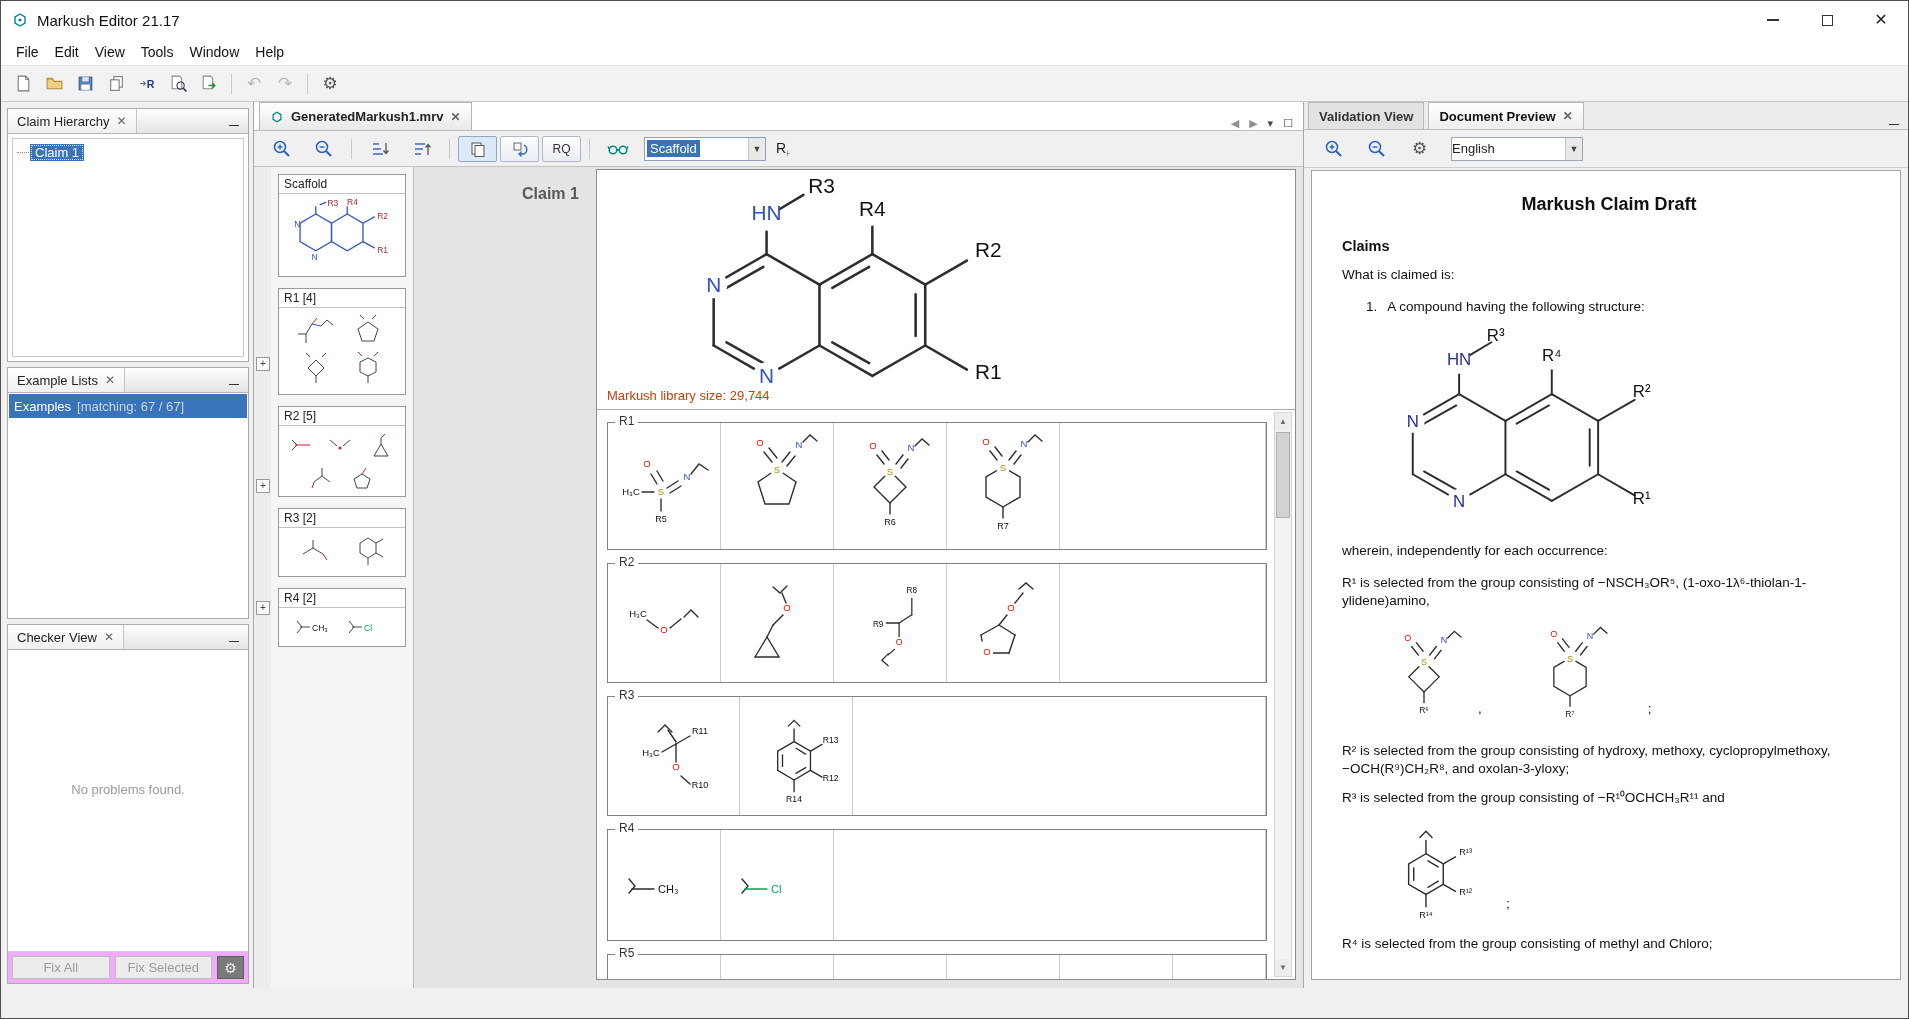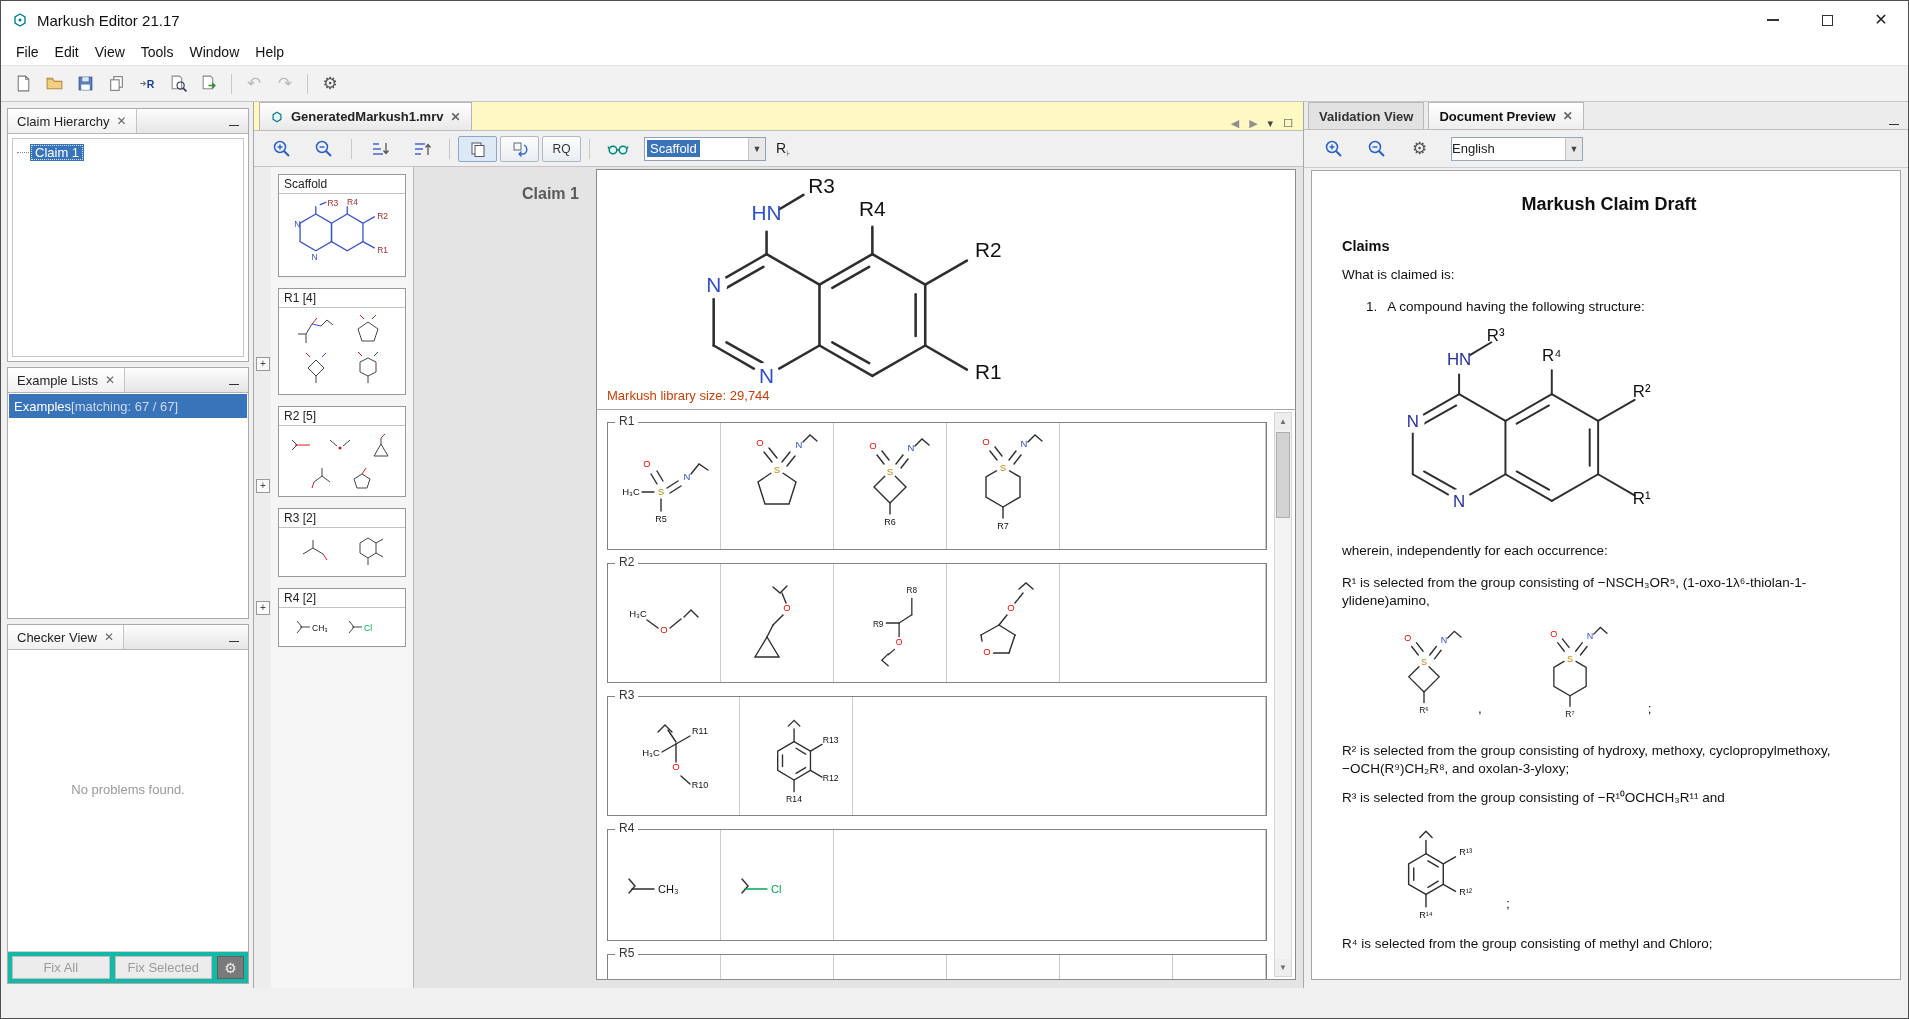--- a/index.html
+++ b/index.html
@@ -40,35 +40,35 @@
   .header-tab { display:flex; align-items:center; gap:7px; padding:0 9px; height:100%;
                 border-right:1px solid #c4c4c4; background:linear-gradient(#ffffff,#f0f0f0); }
   .tab-close { color:#666; font-size:12px; }
   .panel-min { margin-left:auto; padding:0 9px; color:#444; }
   .panel-min .minimize-glyph { border-bottom-width:1px; width:10px; }
   .panel-body { flex:1; min-height:0; position:relative; background:#fff; }
   .tree-box { position:absolute; inset:4px; border:1px solid #c8c8c8; padding:5px 4px; overflow:hidden; }
   .tree-row { display:flex; align-items:center; }
   .tree-guide { width:12px; border-top:1px dotted #8a8a8a; margin-right:1px; }
   .tree-item { background:#3973b9; color:#fff; font-size:13px; padding:1px 5px; outline:1px dotted #d7e4f4; outline-offset:-2px; }
-  .list-sel-row { height:24px; background:#3973b9; display:flex; align-items:center; 
+  .list-sel-row { height:24px; background:#3973b9; display:flex; align-items:center; gap:6px;
                   padding-left:5px; font-size:13px; margin:1px; }
   .list-sel-name { color:#ffffff; }
   .list-sel-status { color:#ccd8ea; }
   .checker-empty { position:absolute; top:44%; width:100%; text-align:center; color:#9a9a9a; font-size:13px; }
-  .checker-footer { flex:none; height:32px; display:flex; gap:5px; padding:4px 4px; background:#14b8a6; border-top:1px solid #cfcfcf; }
+  .checker-footer { flex:none; height:32px; display:flex; gap:5px; padding:4px 4px; background:#f0abfc; border-top:1px solid #cfcfcf; }
   .fix-btn { flex:1; background:#ececec; border:1px solid #bdbdbd; color:#9b9b9b; font-size:13px;
              display:flex; align-items:center; justify-content:center; }
   .checker-gear { width:27px; background:#7a7a7a; border:1px solid #5f5f5f; color:#eee; font-size:14px;
                   display:flex; align-items:center; justify-content:center; }
 
   
   .editor { flex:1; min-width:0; display:flex; flex-direction:column; border-left:1px solid #a8a8a8;
             border-right:1px solid #a8a8a8; background:#e7e7e7; }
-  .doc-tabbar { height:29px; background:#fef9c3; border-bottom:1px solid #bdbdbd; display:flex; align-items:flex-end; flex:none; }
+  .doc-tabbar { height:29px; background:#ffffff; border-bottom:1px solid #bdbdbd; display:flex; align-items:flex-end; flex:none; }
   .doc-tab { height:28px; display:flex; align-items:center; gap:7px; margin-left:5px; padding:0 10px;
              background:linear-gradient(#ffffff,#e9e9e9); border:1px solid #b5b5b5; border-bottom:none;
              font-size:13px; font-weight:bold; color:#222; }
   .tabbar-controls { margin-left:auto; display:flex; align-items:center; gap:10px; padding-right:10px; color:#8f8f8f; font-size:11px; }
   .tabbar-controls .dark { color:#444; }
   .edit-toolbar { height:36px; background:#f0f0f0; border-bottom:1px solid #c4c4c4; display:flex; align-items:center;
                   padding:0 8px; gap:3px; flex:none; }
   .ebtn { width:39px; height:26px; display:flex; align-items:center; justify-content:center; }
   .ebtn-raised { border:1px solid #aeb8c6; background:linear-gradient(#fdfdfd,#e9edf3); border-radius:2px; }
   .ebtn-pressed { border:1px solid #8fa6c6; background:#dce9f7; border-radius:2px; }

